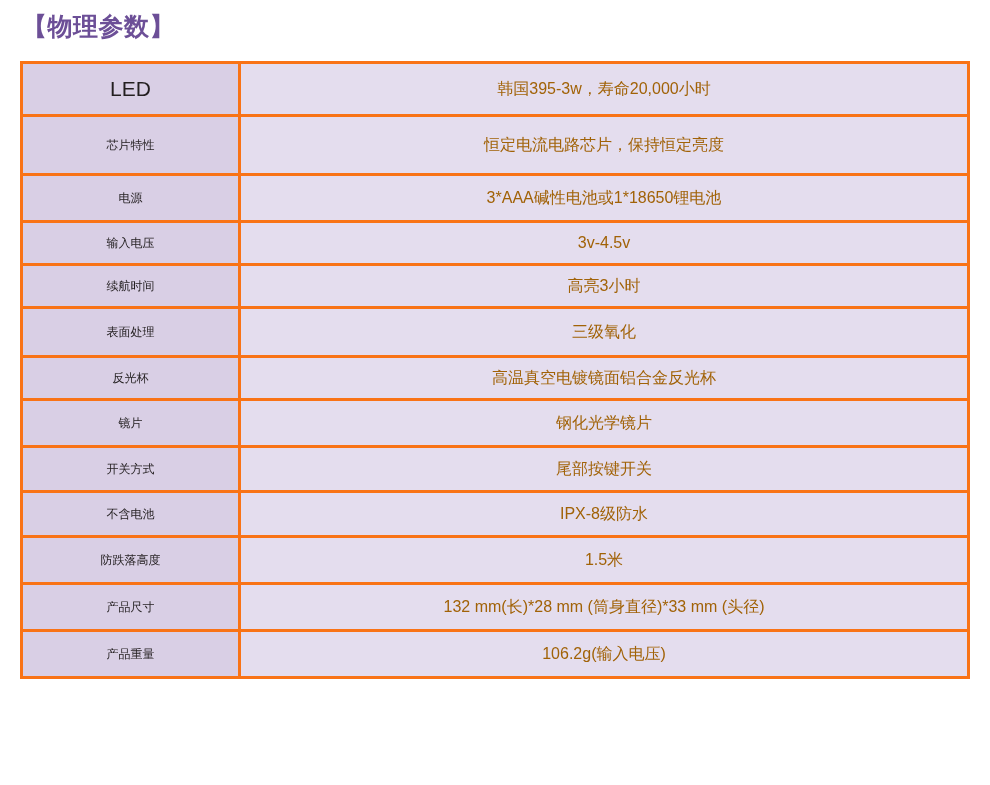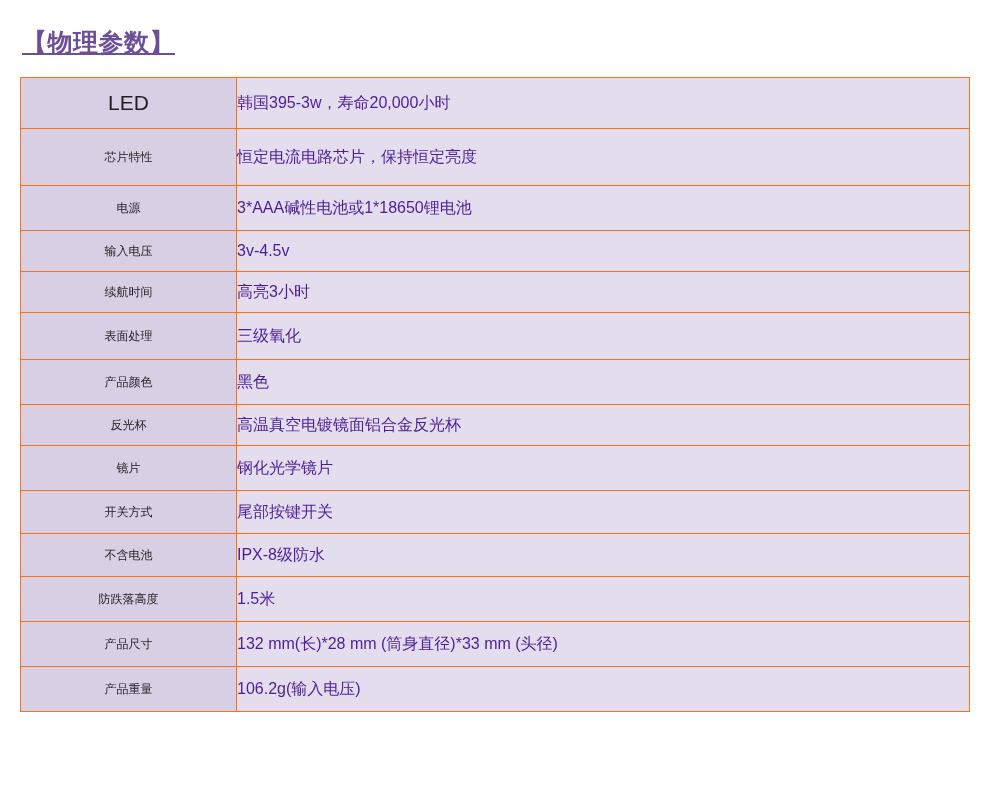--- a/index.html
+++ b/index.html
@@ -19,53 +19,52 @@
     width: 990px;
     height: 785px;
     box-sizing: border-box;
     padding: 0 20px;
   }
   .title {
     font-size: 25px;
     font-weight: bold;
     color: #6c4f97;
     letter-spacing: 0.5px;
-    padding-top: 30px;
+    padding-top: 14px;
     padding-left: 2px;
     margin-bottom: 22px;
     line-height: 1;
-    text-decoration: underline;
   }
   table.spec {
     width: 950px;
     border-collapse: collapse;
     table-layout: fixed;
     background: #ffffff;
   }
   table.spec td {
-    border: 1px solid #f97316;
+    border: 3px solid #f97316;
     padding: 0;
     vertical-align: middle;
   }
   td.label {
     width: 215px;
     background: #d9cfe5;
     text-align: center;
     font-size: 12px;
     color: #231f20;
     padding: 6px 4px;
   }
   td.label.big {
     font-size: 21px;
   }
   td.value {
     background: #e4ddee;
-    text-align: left;
+    text-align: center;
     font-size: 16px;
-    color: #4c1d95;
+    color: #a16207;
     padding: 6px 0 6px 14px;
   }
   tr.r0 td { height: 50px; }
   tr.r1 td { height: 56px; }
   tr.r2 td { height: 44px; }
   tr.r3 td { height: 40px; }
   tr.r4 td { height: 40px; }
   tr.r5 td { height: 40px; }
   tr.r6 td { height: 46px; }
   tr.r7 td { height: 44px; }
@@ -103,24 +102,20 @@
         <td class="value">3v-4.5v</td>
       </tr>
       <tr class="r4">
         <td class="label">续航时间</td>
         <td class="value">高亮3小时</td>
       </tr>
       <tr class="r6">
         <td class="label">表面处理</td>
         <td class="value">三级氧化</td>
       </tr>
-      <tr class="r7">
-        <td class="label">产品颜色</td>
-        <td class="value">黑色</td>
-      </tr>
       <tr class="r8">
         <td class="label">反光杯</td>
         <td class="value">高温真空电镀镜面铝合金反光杯</td>
       </tr>
       <tr class="r9">
         <td class="label">镜片</td>
         <td class="value">钢化光学镜片</td>
       </tr>
       <tr class="r10">
         <td class="label">开关方式</td>

